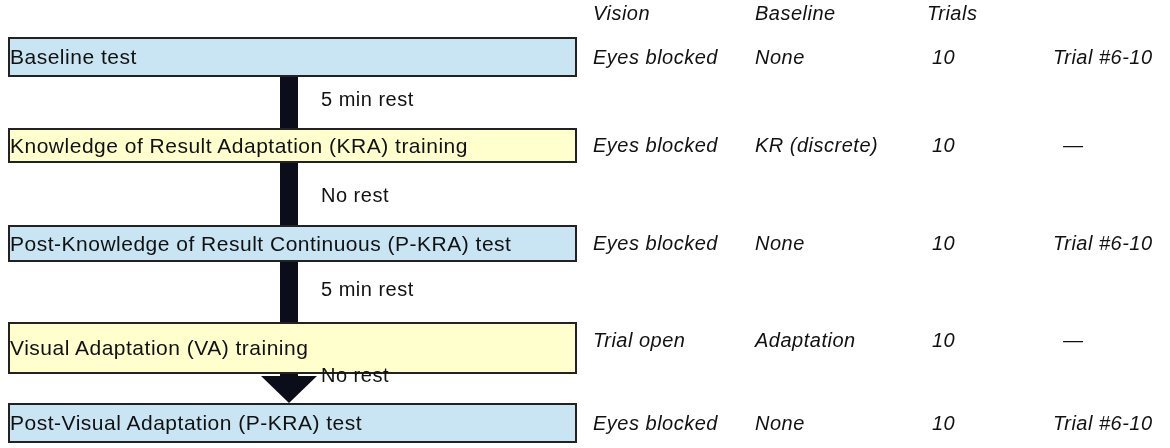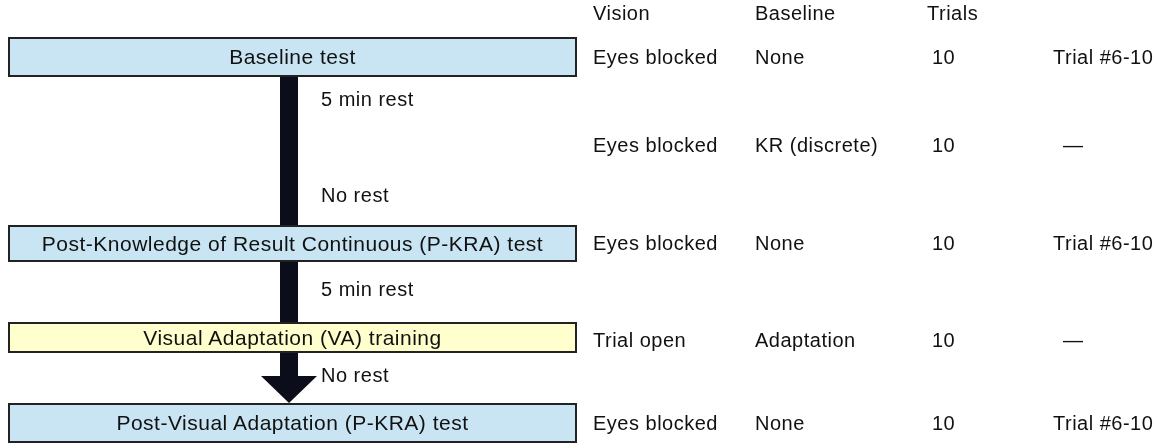--- a/index.html
+++ b/index.html
@@ -43,21 +43,21 @@
 
   
   .flow-box {
     position: absolute;
     left: 8px;
     width: 569px;
     box-sizing: border-box;
     border: 2px solid var(--box-border, #222222);
     display: flex;
     align-items: center;
-    justify-content: center;
+    justify-content: flex-start;
     z-index: 1;
     font-size: 21px;
     letter-spacing: 0.5px;
     text-align: center;
     white-space: nowrap;
   }
   .flow-box.test     { background: var(--test-fill, #c9e5f4); }
   .flow-box.training { background: var(--training-fill, #ffffcd); }
 
   
@@ -73,43 +73,46 @@
   
   .cond-row {
     position: absolute;
     left: 593px;
     width: 577px;
     height: 24px;
     line-height: 24px;
     display: flex;
     white-space: nowrap;
   }
-  .cell         { flex: 0 0 auto; }
+  .cell         { flex: 0 0 auto; font-style: italic; }
   .col-vision   { width: 162px; }
   .col-feedback { width: 172px; }
   .col-trials   { width: 126px; box-sizing: border-box; }
   .col-analysis { flex: 1 1 auto; }
   .cond-row .col-trials.val { padding-left: 5px; }
   .col-analysis.dash        { padding-left: 10px; }
 </style>
 </head>
 <body>
 
 <div class="canvas">
 
   <div class="arrow-bar"></div>
   <div class="arrow-head"></div>
 
   <div class="flow-box test" style="top:37px;height:40px">
     <span>Baseline test</span>
   </div>
+  <div class="flow-box training" style="top:128px;height:35px">
+    <span>Knowledge of Result Adaptation (KRA) training</span>
+  </div>
   <div class="flow-box test" style="top:225px;height:37px">
     <span>Post-Knowledge of Result Continuous (P-KRA) test</span>
   </div>
-  <div class="flow-box training" style="top:322px;height:31px">
+  <div class="flow-box training" style="top:322px;height:52px">
     <span>Visual Adaptation (VA) training</span>
   </div>
   <div class="flow-box test" style="top:403px;height:40px">
     <span>Post-Visual Adaptation (P-KRA) test</span>
   </div>
 
   <div class="gap-label" style="top:87px">5 min rest</div>
   <div class="gap-label" style="top:183px">No rest</div>
   <div class="gap-label" style="top:277px">5 min rest</div>
   <div class="gap-label" style="top:363px">No rest</div>

